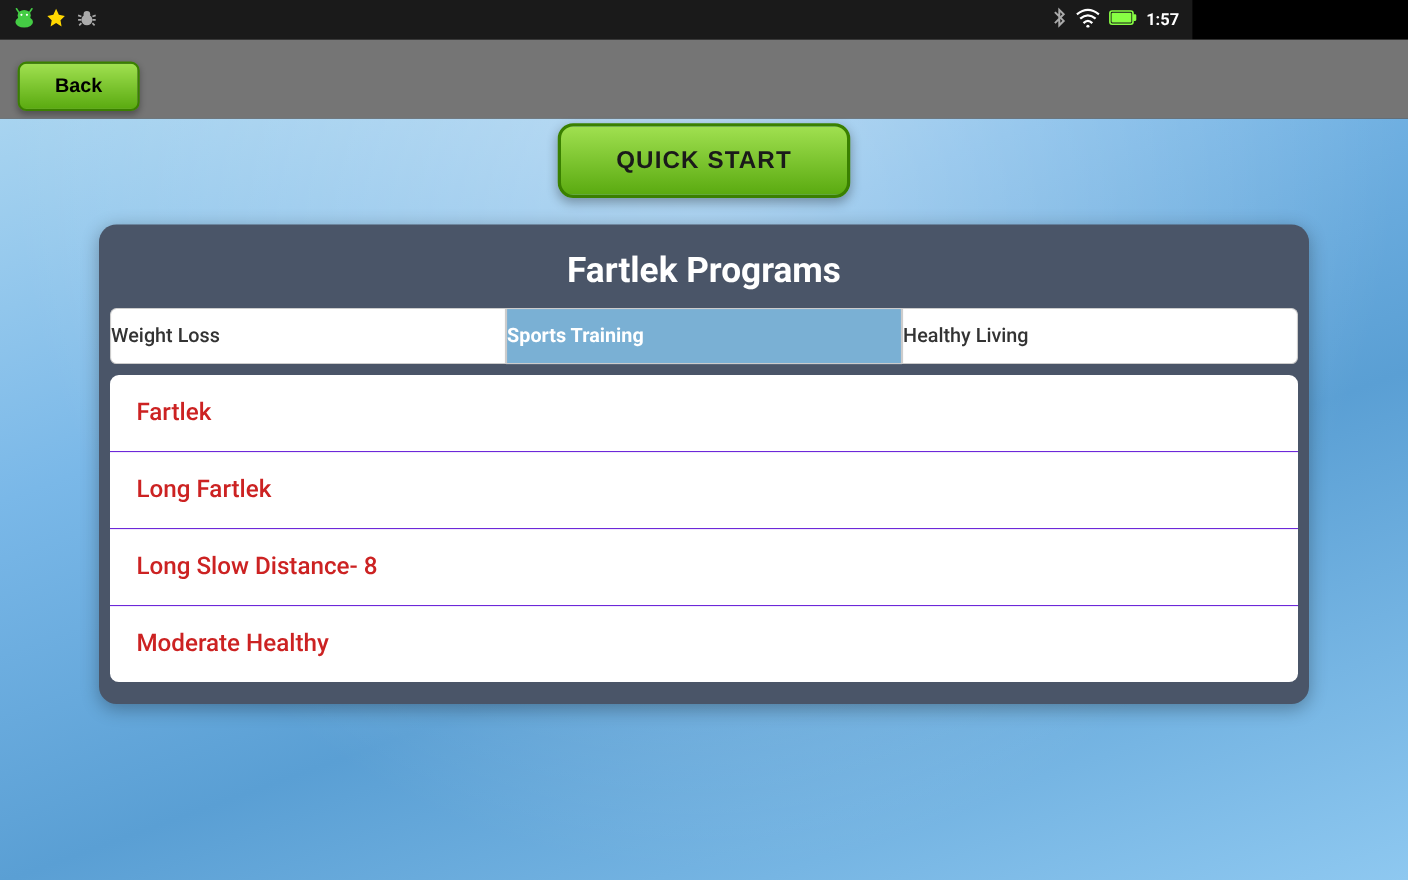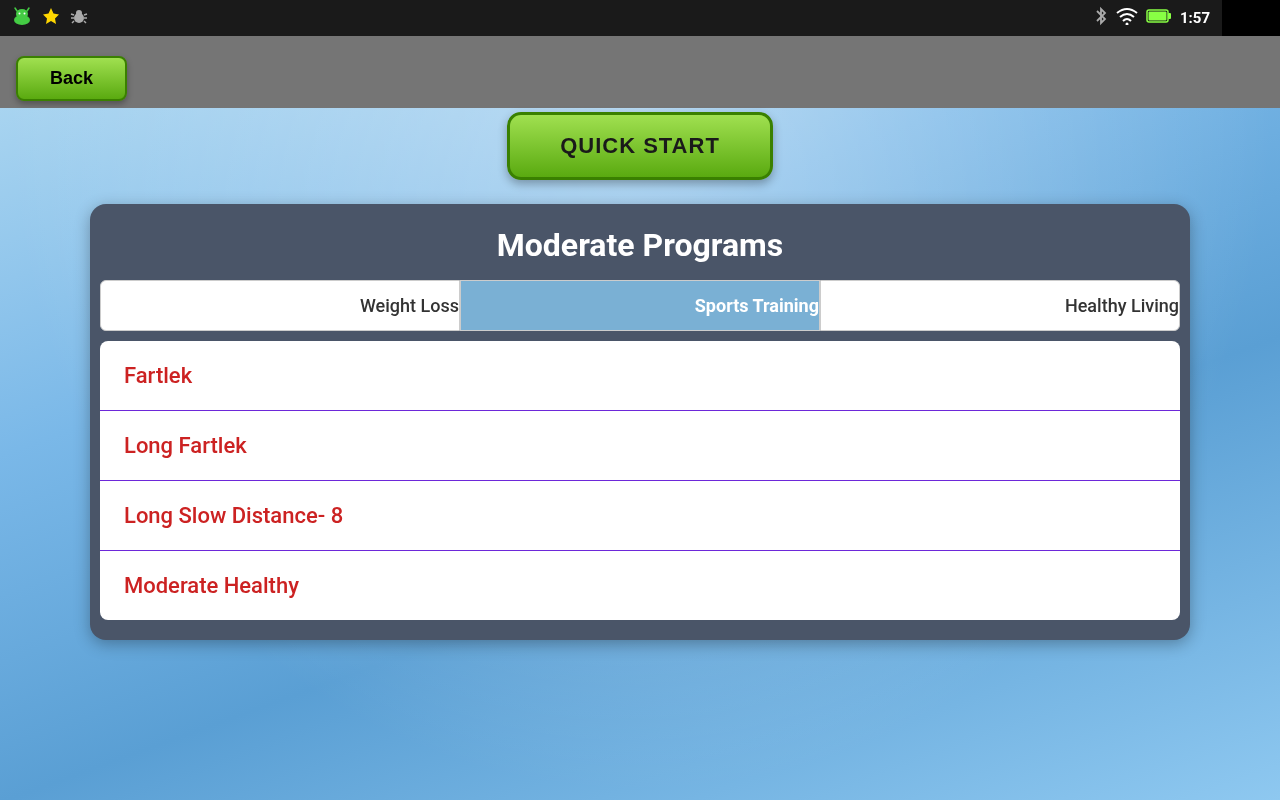--- a/index.html
+++ b/index.html
@@ -7,21 +7,21 @@
     body {
       width: 1280px;
       height: 800px;
       overflow: hidden;
       font-family: 'Roboto', Arial, sans-serif;
       background: #000;
     }
 
     
     #status-bar {
-      width: 1222px;
+      width: 1084px;
       height: 36px;
       background: #1a1a1a;
       display: flex;
       align-items: center;
       justify-content: space-between;
       padding: 0 12px;
     }
     .status-left {
       display: flex;
       align-items: center;
@@ -129,21 +129,21 @@
     }
 
     .tab {
       flex: 1;
       background: #fff;
       border: 1px solid #ccc;
       color: #333;
       font-size: 18px;
       font-weight: 500;
       padding: 14px 0;
-      text-align: right;
+      text-align: left;
       cursor: pointer;
       border-radius: 0;
     }
 
     .tab:first-child {
       border-radius: 6px 0 0 6px;
     }
 
     .tab:last-child {
       border-radius: 0 6px 6px 0;
@@ -249,21 +249,21 @@
 
 <div id="top-bar">
   <button class="back-btn">Back</button>
 </div>
 
 <div id="main">
 
   <button class="quick-start-btn">QUICK START</button>
 
   <div class="programs-card">
-    <div class="programs-title">Moderate Programs</div>
+    <div class="programs-title">Fartlek Programs</div>
 
     <div class="tabs-row">
       <div class="tab">Weight Loss</div>
       <div class="tab active">Sports Training</div>
       <div class="tab">Healthy Living</div>
     </div>
 
     <div class="programs-list">
       <div class="list-item">Fartlek</div>
       <div class="list-item">Long Fartlek</div>

